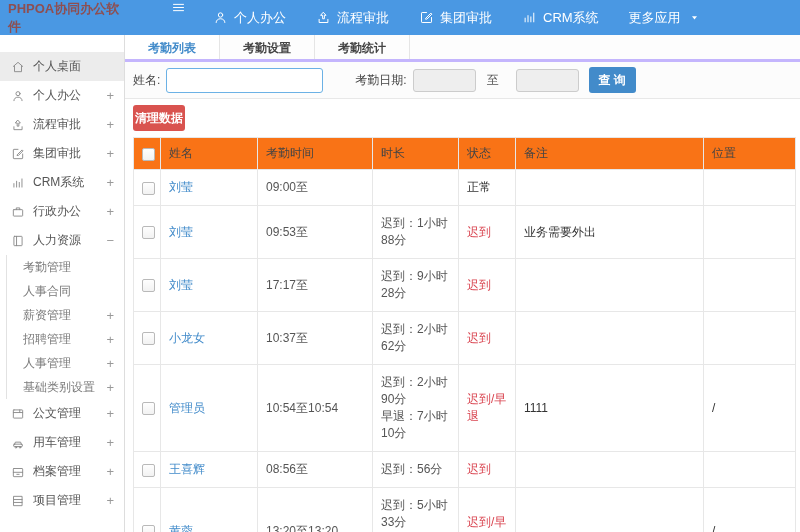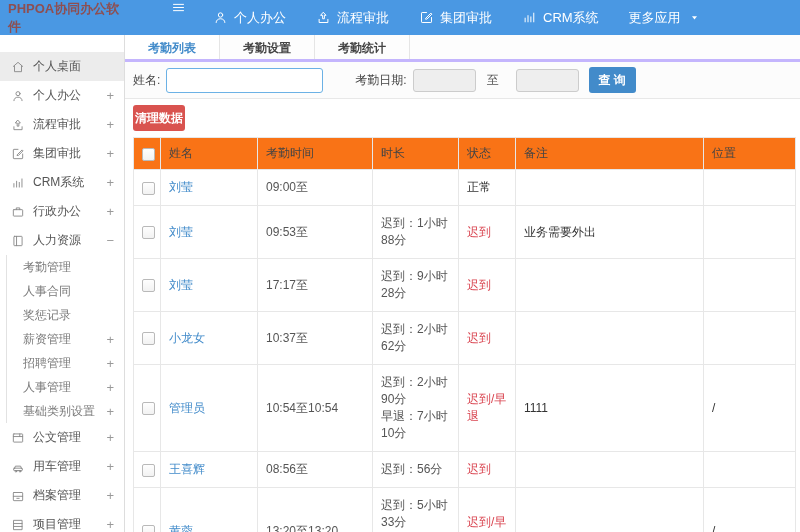--- a/index.html
+++ b/index.html
@@ -161,24 +161,20 @@
       <div class="subgroup">
         <div class="sub-item">
           <span>考勤管理</span>
           <span class="toggle-sign"></span>
         </div>
         <div class="sub-item">
           <span>人事合同</span>
           <span class="toggle-sign"></span>
         </div>
         <div class="sub-item">
-          <span>奖惩记录</span>
-          <span class="toggle-sign"></span>
-        </div>
-        <div class="sub-item">
           <span>薪资管理</span>
           <span class="toggle-sign">+</span>
         </div>
         <div class="sub-item">
           <span>招聘管理</span>
           <span class="toggle-sign">+</span>
         </div>
         <div class="sub-item">
           <span>人事管理</span>
           <span class="toggle-sign">+</span>

